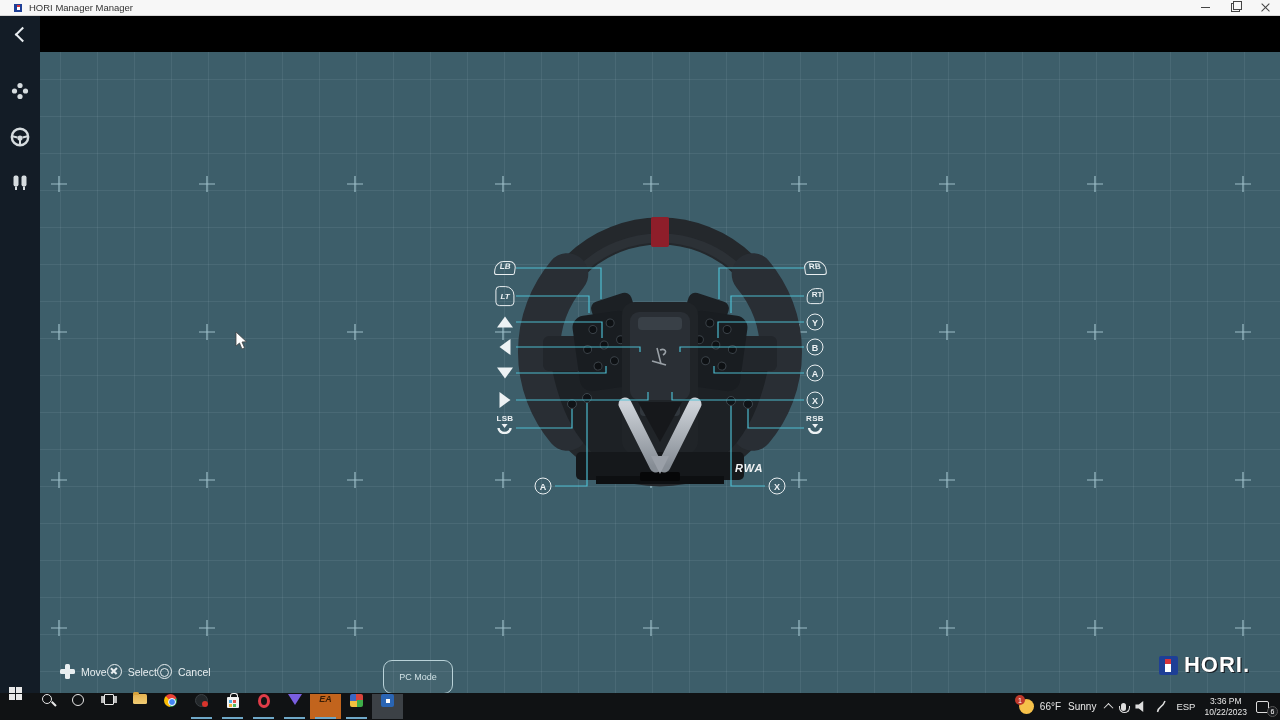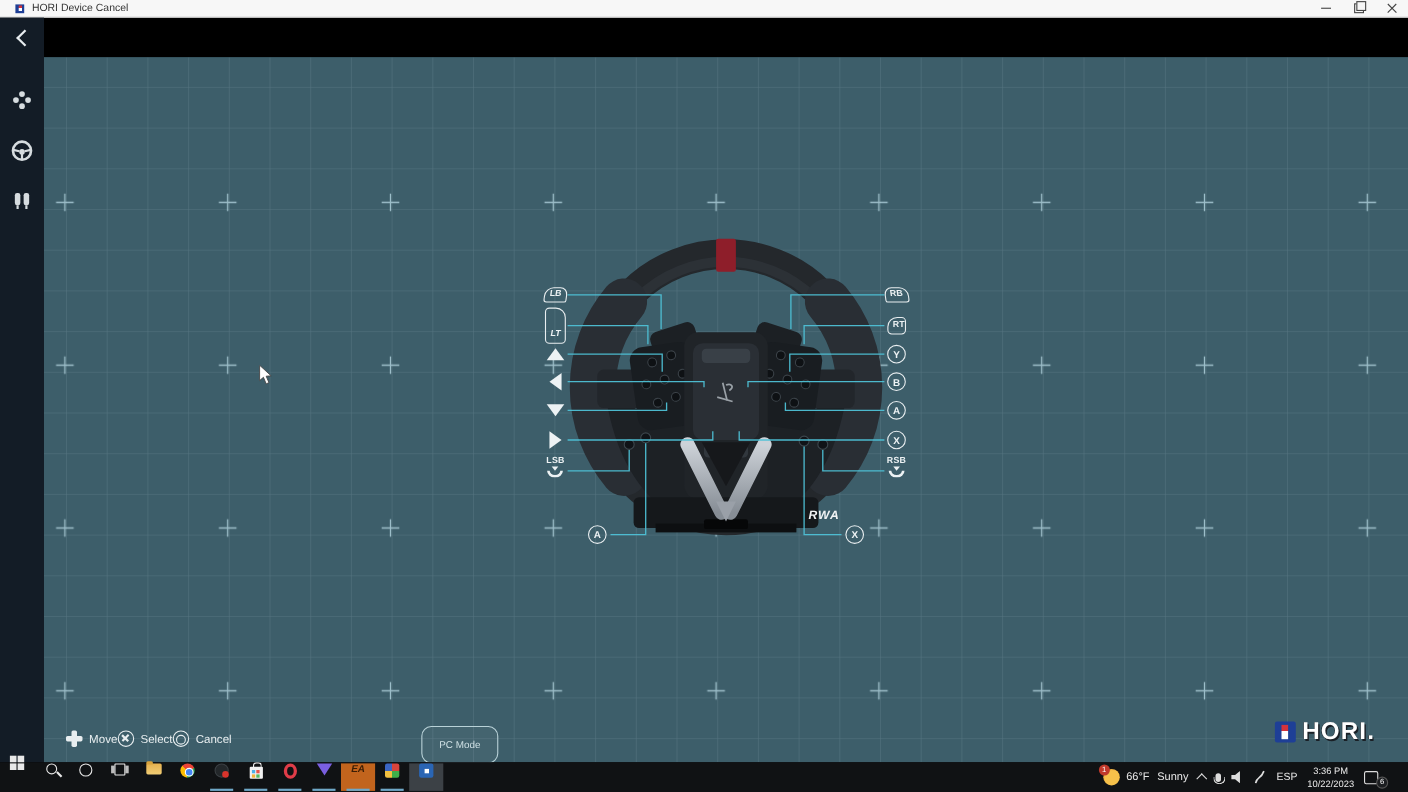--- a/index.html
+++ b/index.html
@@ -54,21 +54,21 @@
     background:#3d5e6a; overflow:hidden; }
   .scene { position:absolute; left:0; top:0; }
 
   
   .chip { position:absolute; transform:translate(-50%,-50%); color:#edf2f4;
     display:flex; flex-direction:column; align-items:center; z-index:5; }
   .chip-box { border:1px solid #e9eef0; font-size:8px; font-weight:bold;
     padding:1px 4px 2px 4px; line-height:1.1; color:#edf2f4; }
   .bumper-l { border-radius:8px 7px 2px 3px; transform:skewX(-8deg); }
   .bumper-r { border-radius:7px 8px 3px 2px; transform:skewX(8deg); }
-  .trigger-l { border-radius:4px 9px 4px 4px; padding:19px 4px 3px 4px;font-style:italic; }
+  .trigger-l { border-radius:4px 9px 4px 4px; padding:6px 4px 3px 4px;font-style:italic; }
   .trigger-r { border-radius:9px 4px 4px 4px; padding:2px 0 3px 4px; }
   .arrow { width:0; height:0; }
   .arrow-up { border-left:8px solid transparent; border-right:8px solid transparent;
     border-bottom:11px solid #edf2f4; }
   .arrow-down { border-left:8px solid transparent; border-right:8px solid transparent;
     border-top:11px solid #edf2f4; }
   .arrow-left { border-top:8px solid transparent; border-bottom:8px solid transparent;
     border-right:11px solid #edf2f4; }
   .arrow-right { border-top:8px solid transparent; border-bottom:8px solid transparent;
     border-left:11px solid #edf2f4; }
@@ -153,21 +153,21 @@
     border-right:7px solid transparent; border-top:11px solid #7a5fe0; }
   .i-ea { font-size:9px; font-weight:900; font-style:italic; color:#3a1d05; }
   .i-pixels { width:13px; height:13px; border-radius:2px;
     background:conic-gradient(#d8443c 0 25%, #3fae49 25% 50%, #f2c040 50% 75%, #3a66c4 75% 100%); }
   .i-horidm { width:13px; height:13px; background:#2a65b4; border-radius:2px;
     position:relative; }
   .i-horidm::after { content:""; position:absolute; left:4.5px; top:4.5px; width:4px;
     height:4px; background:#fff; }
 
   .tray { margin-left:auto; display:flex; align-items:center; gap:9px;
-    padding-right:20px; height:100%; }
+    padding-right:4px; height:100%; }
   .weather { display:flex; align-items:center; gap:6px; }
   .sun { width:15px; height:15px; border-radius:50%; position:relative;
     background:radial-gradient(circle at 60% 60%, #f6c14a 0 55%, #e08b2d 100%); }
   .sun .badge1 { position:absolute; left:-4px; top:-4px; width:10px; height:10px;
     background:#c0392b; border-radius:50%; color:#fff; font-size:7px; display:flex;
     align-items:center; justify-content:center; }
   .w-text { color:#e8e8e8; font-size:10px; display:flex; gap:7px; }
   .chev-up { width:7px; height:7px; border-left:1.6px solid #ddd;
     border-top:1.6px solid #ddd; transform:rotate(45deg) translate(1px,1px); }
   .i-mic { width:5px; height:8px; background:#ddd; border-radius:2.5px; position:relative; }
@@ -184,21 +184,21 @@
     background:#1b1d20; border:1px solid #555; border-radius:50%; color:#fff;
     font-size:7px; display:flex; align-items:center; justify-content:center; }
 </style>
 </head>
 <body>
 
 <div class="screen">
 
   <div class="titlebar">
     <span class="app-ico"></span>
-    <span class="ttl">HORI Device Cancel</span>
+    <span class="ttl">HORI Manager Manager</span>
     <div class="win-ctrls">
       <span class="wc wc-min"></span>
       <span class="wc wc-max"></span>
       <span class="wc wc-close"></span>
     </div>
   </div>
 
   <div class="leftrail">
     <div class="back-btn">
       <span class="chev-left"></span>

